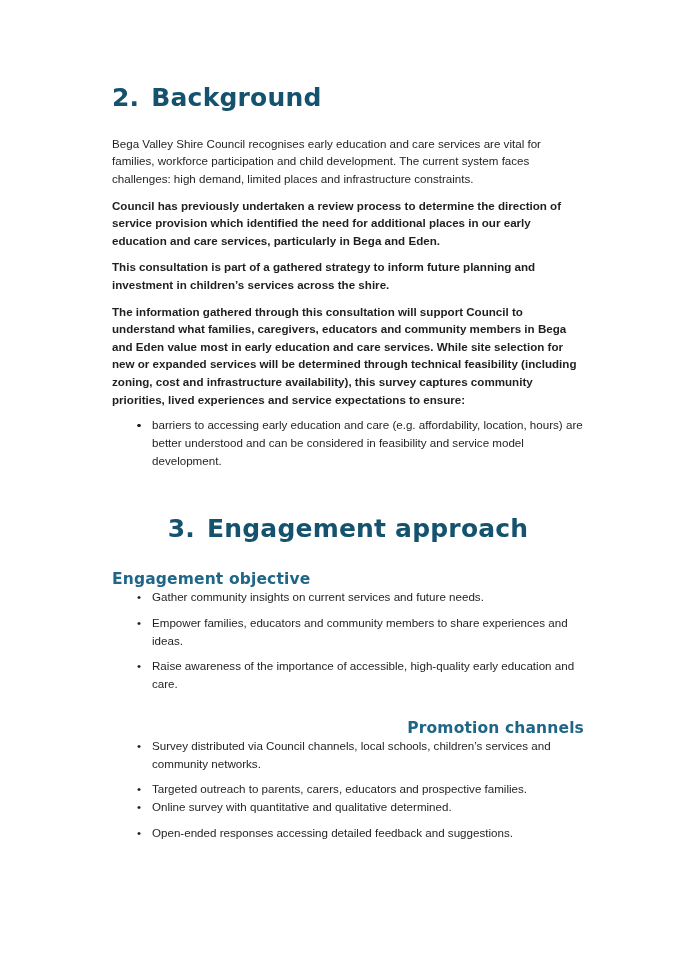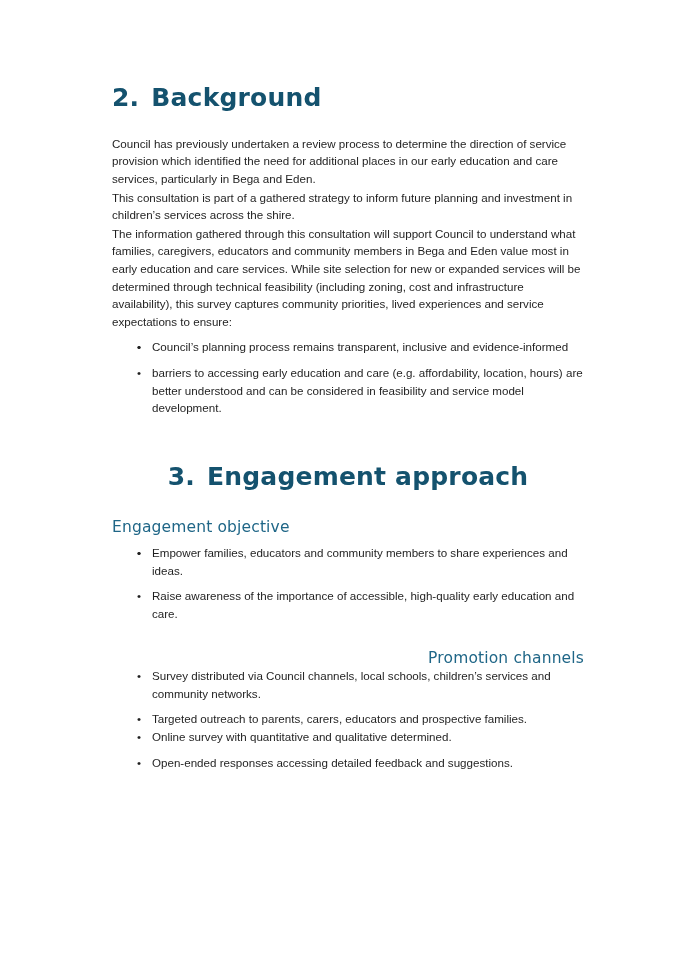--- a/index.html
+++ b/index.html
@@ -40,37 +40,38 @@
   }
 
   .h1 .num {
     margin-right: 12px;
   }
 
   .h2 {
     color: #1f6687;
     font-family: "DejaVu Sans", "Liberation Sans", sans-serif;
     font-size: 15.5px;
-    font-weight: normal;
+    font-weight: bold;
     letter-spacing: 0.15px;
     line-height: 1.2;
     margin: 0;
   }
 
   
   .para {
     color: #1f1f1f;
     font-size: 11.6px;
     line-height: 1.52;
     margin: 0;
     text-align: left;
   }
 
   .para + .para {
-    margin-top: 1px;
+    margin-top: 9px;
+    font-weight: bold;
   }
 
   
   ul.bullets {
     list-style: none;
     margin: 0;
     padding: 0;
   }
 
   ul.bullets > li {
@@ -105,45 +106,46 @@
 </style>
 </head>
 <body>
 
 <div class="page">
   <div class="content">
 
     <h1 class="h1"><span class="num">2.</span><span>Background</span></h1>
 
     <div class="gap-after-h1">
+      <p class="para">Bega Valley Shire Council recognises early education and care services are vital for families, workforce participation and child development. The current system faces challenges: high demand, limited places and infrastructure constraints.</p>
       <p class="para">Council has previously undertaken a review process to determine the direction of service provision which identified the need for additional places in our early education and care services, particularly in Bega and Eden.</p>
       <p class="para">This consultation is part of a gathered strategy to inform future planning and investment in children’s services across the shire.</p>
       <p class="para">The information gathered through this consultation will support Council to understand what families, caregivers, educators and community members in Bega and Eden value most in early education and care services. While site selection for new or expanded services will be determined through technical feasibility (including zoning, cost and infrastructure availability), this survey captures community priorities, lived experiences and service expectations to ensure:</p>
     </div>
 
     <ul class="bullets gap-para-to-list">
       <li>
         <span class="dot">•</span>
       </li>
       <li>
         <span class="dot">•</span>
-        <span>Council’s planning process remains transparent, inclusive and evidence-informed</span>
       </li>
       <li>
         <span class="dot">•</span>
         <span>barriers to accessing early education and care (e.g. affordability, location, hours) are better understood and can be considered in feasibility and service model development.</span>
       </li>
     </ul>
 
     <h1 class="h1 gap-section-major"><span class="num">3.</span><span>Engagement approach</span></h1>
 
     <h2 class="h2 gap-h1-to-h2">Engagement objective</h2>
     <ul class="bullets gap-h2-to-list">
       <li>
         <span class="dot">•</span>
+        <span>Gather community insights on current services and future needs.</span>
       </li>
       <li>
         <span class="dot">•</span>
         <span>Empower families, educators and community members to share experiences and ideas.</span>
       </li>
       <li>
         <span class="dot">•</span>
         <span>Raise awareness of the importance of accessible, high-quality early education and care.</span>
       </li>
     </ul>

